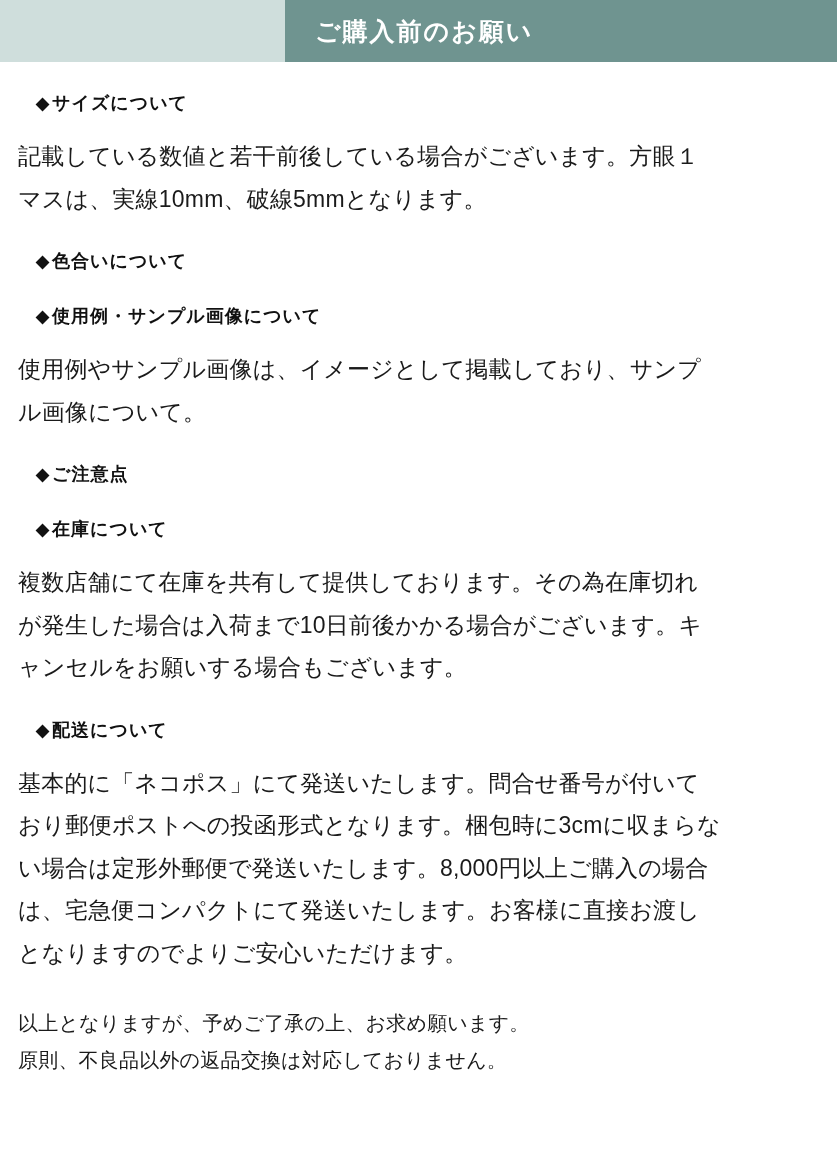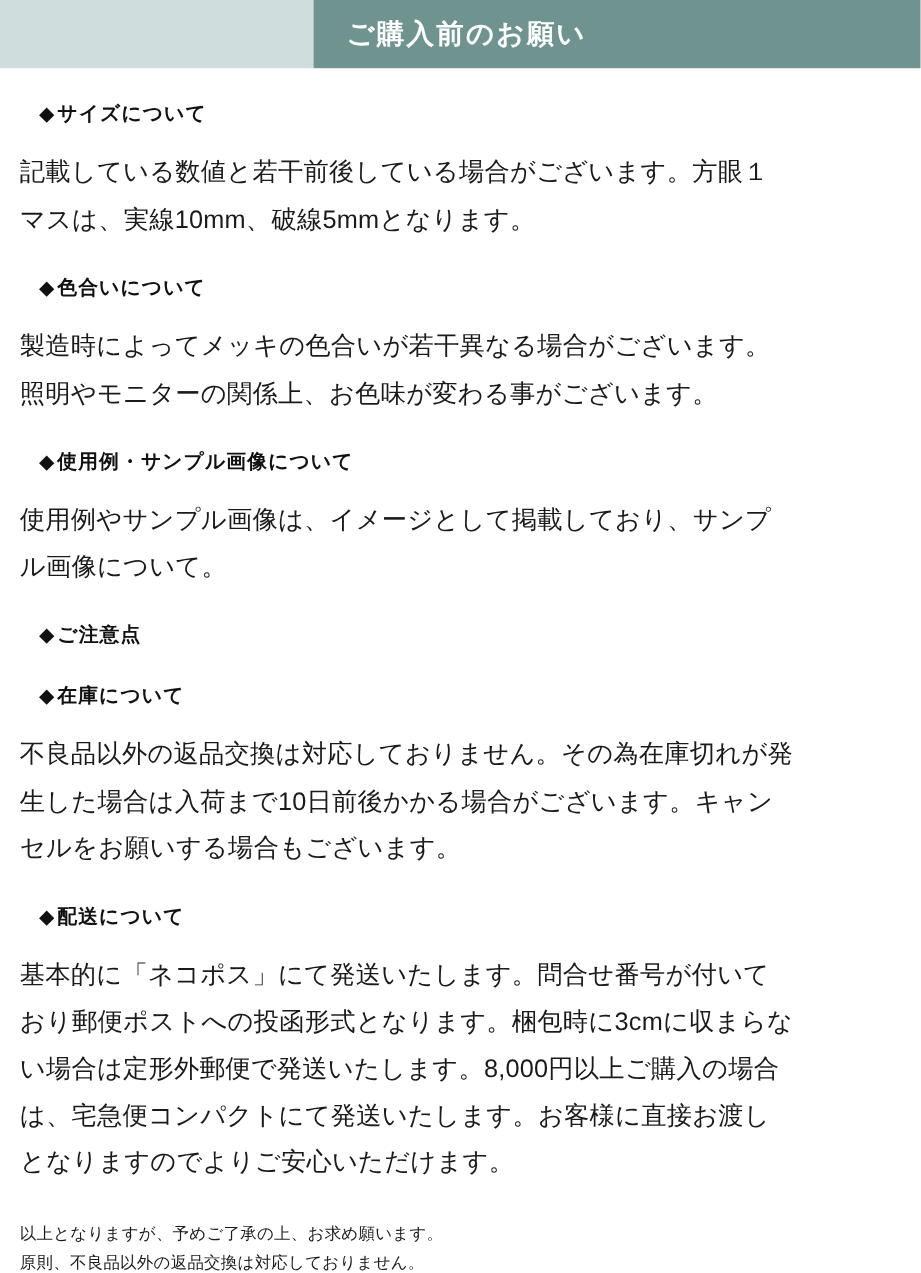--- a/index.html
+++ b/index.html
@@ -83,21 +83,21 @@
     margin-right: 2px;
   }
   .section-body {
     font-size: 23px;
     line-height: 1.85;
     margin: 18px 0 0 0;
     color: #1a1a1a;
     letter-spacing: 0.2px;
   }
   .closing {
-    font-size: 15px;
+    font-size: 20px;
     line-height: 1.85;
     margin: 30px 0 0 0;
     color: #1a1a1a;
     letter-spacing: 0.2px;
   }
   .closing div {
     margin: 0;
   }
 </style>
 </head>
@@ -113,35 +113,34 @@
 
   <div class="content">
 
     <div class="section">
       <div class="section-heading"><span class="marker">◆</span><span>サイズについて</span></div>
       <div class="section-body">記載している数値と若干前後している場合がございます。方眼１マスは、実線10mm、破線5mmとなります。</div>
     </div>
 
     <div class="section">
       <div class="section-heading"><span class="marker">◆</span><span>色合いについて</span></div>
-      <div class="section-body">製造時によってメッキの色合いが若干異なる場合がございます。照明やモニターの関係上、お色味が変わる事がございます。</div>
     </div>
 
     <div class="section">
       <div class="section-heading"><span class="marker">◆</span><span>使用例・サンプル画像について</span></div>
       <div class="section-body">使用例やサンプル画像は、イメージとして掲載しており、サンプル画像について。</div>
     </div>
 
     <div class="section">
       <div class="section-heading"><span class="marker">◆</span><span>ご注意点</span></div>
     </div>
 
     <div class="section">
       <div class="section-heading"><span class="marker">◆</span><span>在庫について</span></div>
-      <div class="section-body">不良品以外の返品交換は対応しておりません。その為在庫切れが発生した場合は入荷まで10日前後かかる場合がございます。キャンセルをお願いする場合もございます。</div>
+      <div class="section-body">複数店舗にて在庫を共有して提供しております。その為在庫切れが発生した場合は入荷まで10日前後かかる場合がございます。キャンセルをお願いする場合もございます。</div>
     </div>
 
     <div class="section">
       <div class="section-heading"><span class="marker">◆</span><span>配送について</span></div>
       <div class="section-body">基本的に「ネコポス」にて発送いたします。問合せ番号が付いており郵便ポストへの投函形式となります。梱包時に3cmに収まらない場合は定形外郵便で発送いたします。8,000円以上ご購入の場合は、宅急便コンパクトにて発送いたします。お客様に直接お渡しとなりますのでよりご安心いただけます。</div>
     </div>
 
     <div class="closing">
       <div>以上となりますが、予めご了承の上、お求め願います。</div>
       <div>原則、不良品以外の返品交換は対応しておりません。</div>

